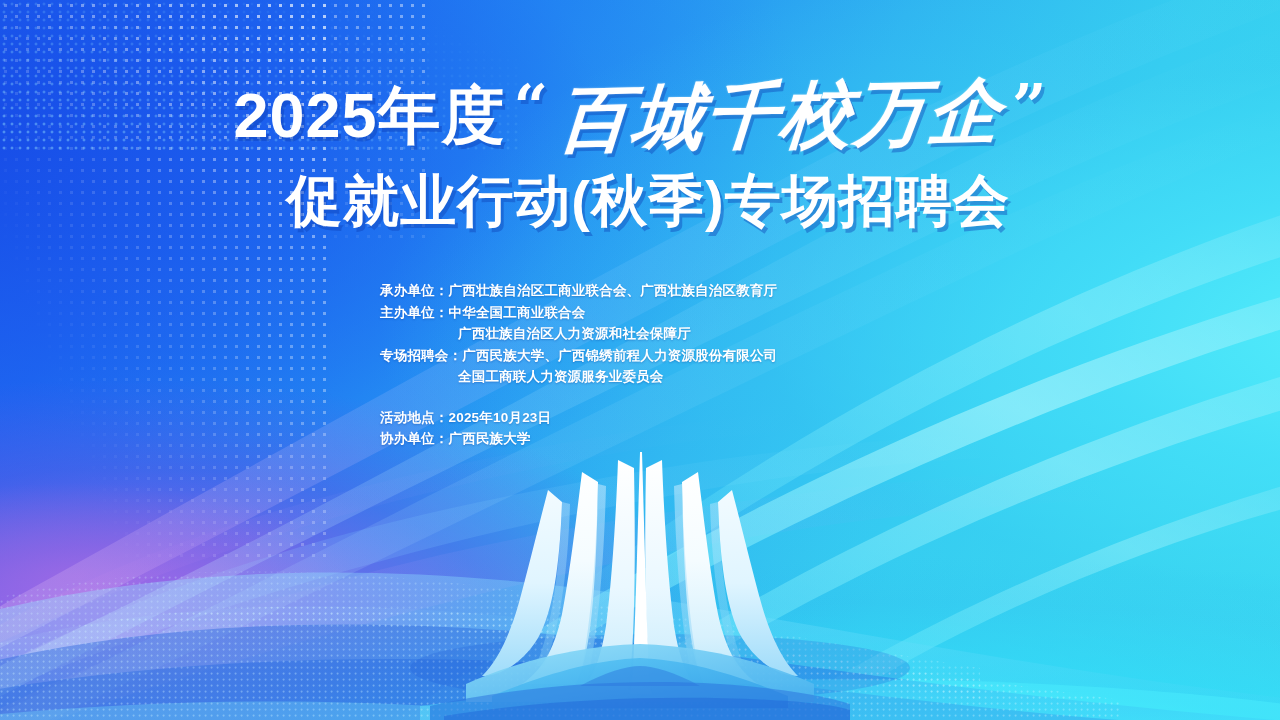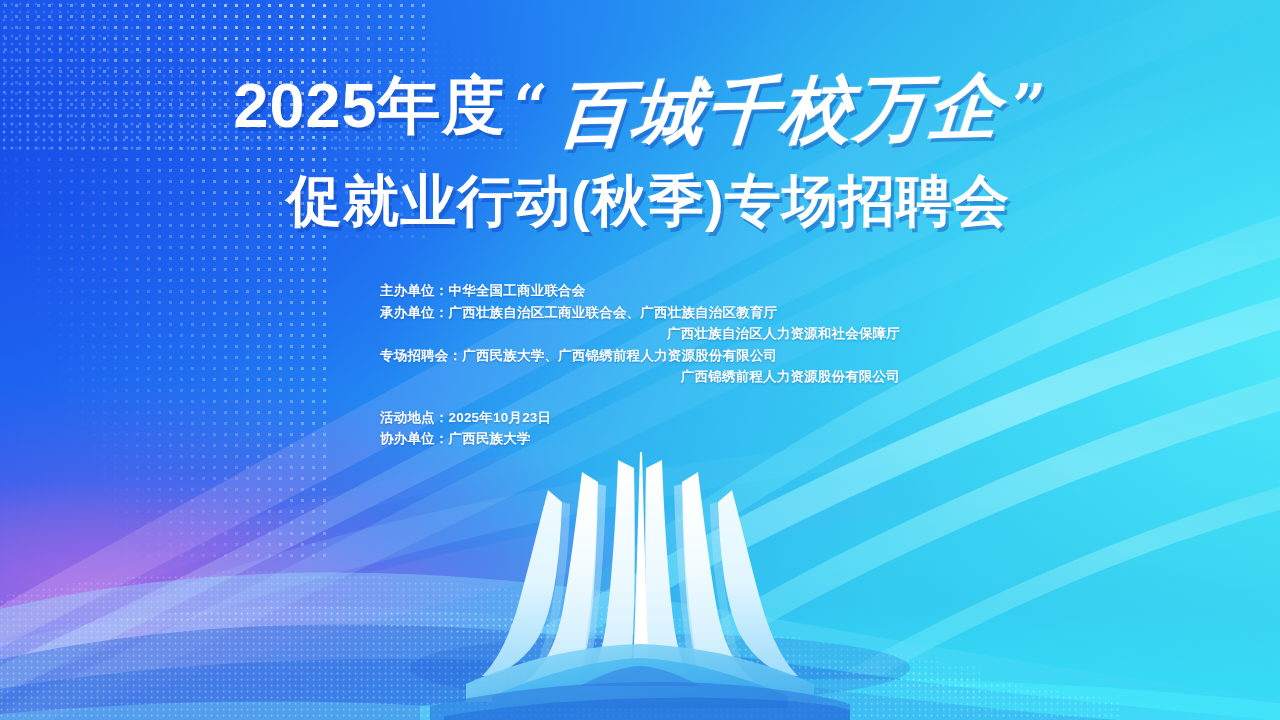--- a/index.html
+++ b/index.html
@@ -104,21 +104,21 @@
 
   
   .headline {
     position: absolute;
     left: 0; right: 0; top: 74px;
     text-align: center;
     z-index: 40;
   }
   .title-row {
     display: flex;
-    align-items: flex-start;
+    align-items: center;
     justify-content: center;
     gap: 8px;
     height: 82px;
   }
   .title-year {
     font-size: 63px;
     font-weight: 700;
     color: #ffffff;
     letter-spacing: 1px;
     line-height: 1;
@@ -174,21 +174,21 @@
     color: #ffffff;
     font-size: 13.5px;
     font-weight: 700;
     line-height: 21.5px;
     letter-spacing: .2px;
     text-shadow: 0 1px 2px rgba(10,55,150,0.35);
   }
   .credit-line { display: flex; white-space: nowrap; }
   .credit-label { flex: 0 0 auto; }
   .credit-value { flex: 0 0 auto; }
-  .credit-cont { padding-left: 78px; white-space: nowrap; text-align: right; }
+  .credit-cont { padding-left: 78px; white-space: nowrap; }
   .credits .gap { height: 19px; }
 
   
   .monument {
     position: absolute;
     left: 50%;
     bottom: 0;
     transform: translateX(-50%);
     width: 420px;
     height: 270px;
@@ -380,35 +380,35 @@
       <span class="quote">“</span>
       <span class="title-brush">百城千校万企</span>
       <span class="quote">”</span>
     </div>
     <div class="subtitle">促就业行动(秋季)专场招聘会</div>
   </div>
 
   <div class="credits">
 
     <div class="credit-line">
+      <span class="credit-label">承办单位：</span>
+      <span class="credit-value">广西壮族自治区工商业联合会、广西壮族自治区教育厅</span>
+    </div>
+
+    <div class="credit-line">
       <span class="credit-label">主办单位：</span>
       <span class="credit-value">中华全国工商业联合会</span>
-    </div>
-
-    <div class="credit-line">
-      <span class="credit-label">承办单位：</span>
-      <span class="credit-value">广西壮族自治区工商业联合会、广西壮族自治区教育厅</span>
     </div>
     <div class="credit-cont">广西壮族自治区人力资源和社会保障厅</div>
 
     <div class="credit-line">
       <span class="credit-label">专场招聘会：</span>
       <span class="credit-value">广西民族大学、广西锦绣前程人力资源股份有限公司</span>
     </div>
-    <div class="credit-cont">广西锦绣前程人力资源股份有限公司</div>
+    <div class="credit-cont">全国工商联人力资源服务业委员会</div>
 
     <div class="gap"></div>
 
     <div class="credit-line">
       <span class="credit-label">活动地点：</span>
       <span class="credit-value">2025年10月23日</span>
     </div>
 
     <div class="credit-line">
       <span class="credit-label">协办单位：</span>

